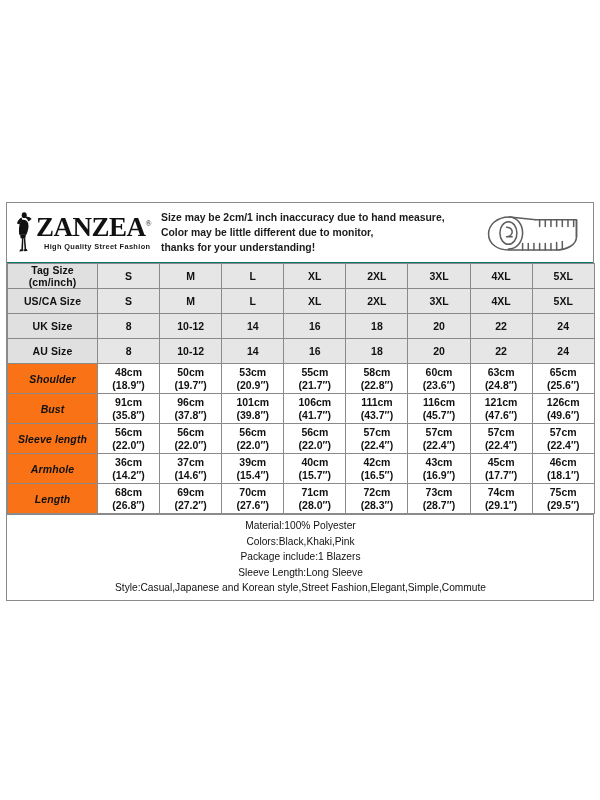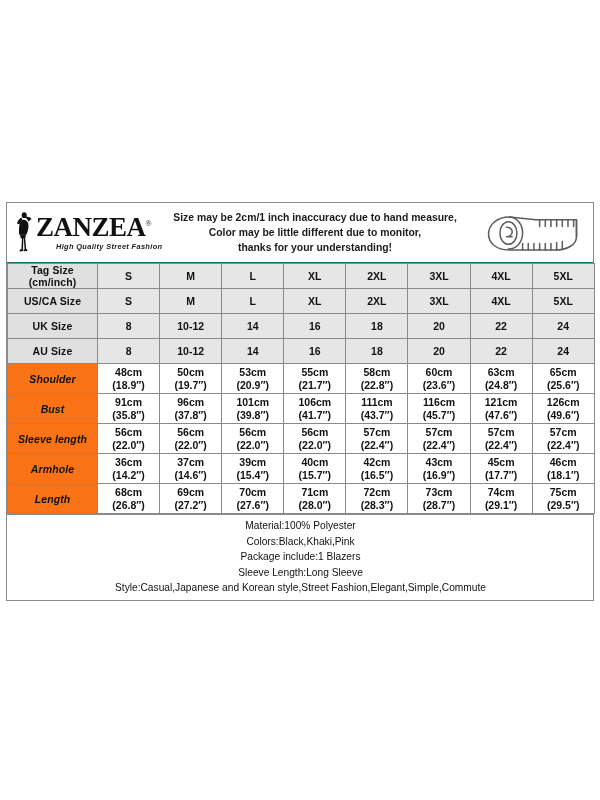--- a/index.html
+++ b/index.html
@@ -64,28 +64,26 @@
     font-size: 8px;
     vertical-align: super;
     font-weight: 400;
   }
   .logo-tag {
     font-size: 7.4px;
     font-weight: 700;
     letter-spacing: 0.35px;
     color: #1a1a1a;
     margin-top: 1px;
-    margin-left: 20px;
+    margin-left: 8px;
     white-space: nowrap;
-    font-style: italic;
   }
 
   .notice {
     flex: 1 1 auto;
-    text-align: center;
     font-size: 10.4px;
     font-weight: 700;
     color: #1b1b1b;
     line-height: 1.45;
     padding: 0 4px;
   }
 
   .tape-box {
     width: 120px;
     flex: 0 0 120px;

